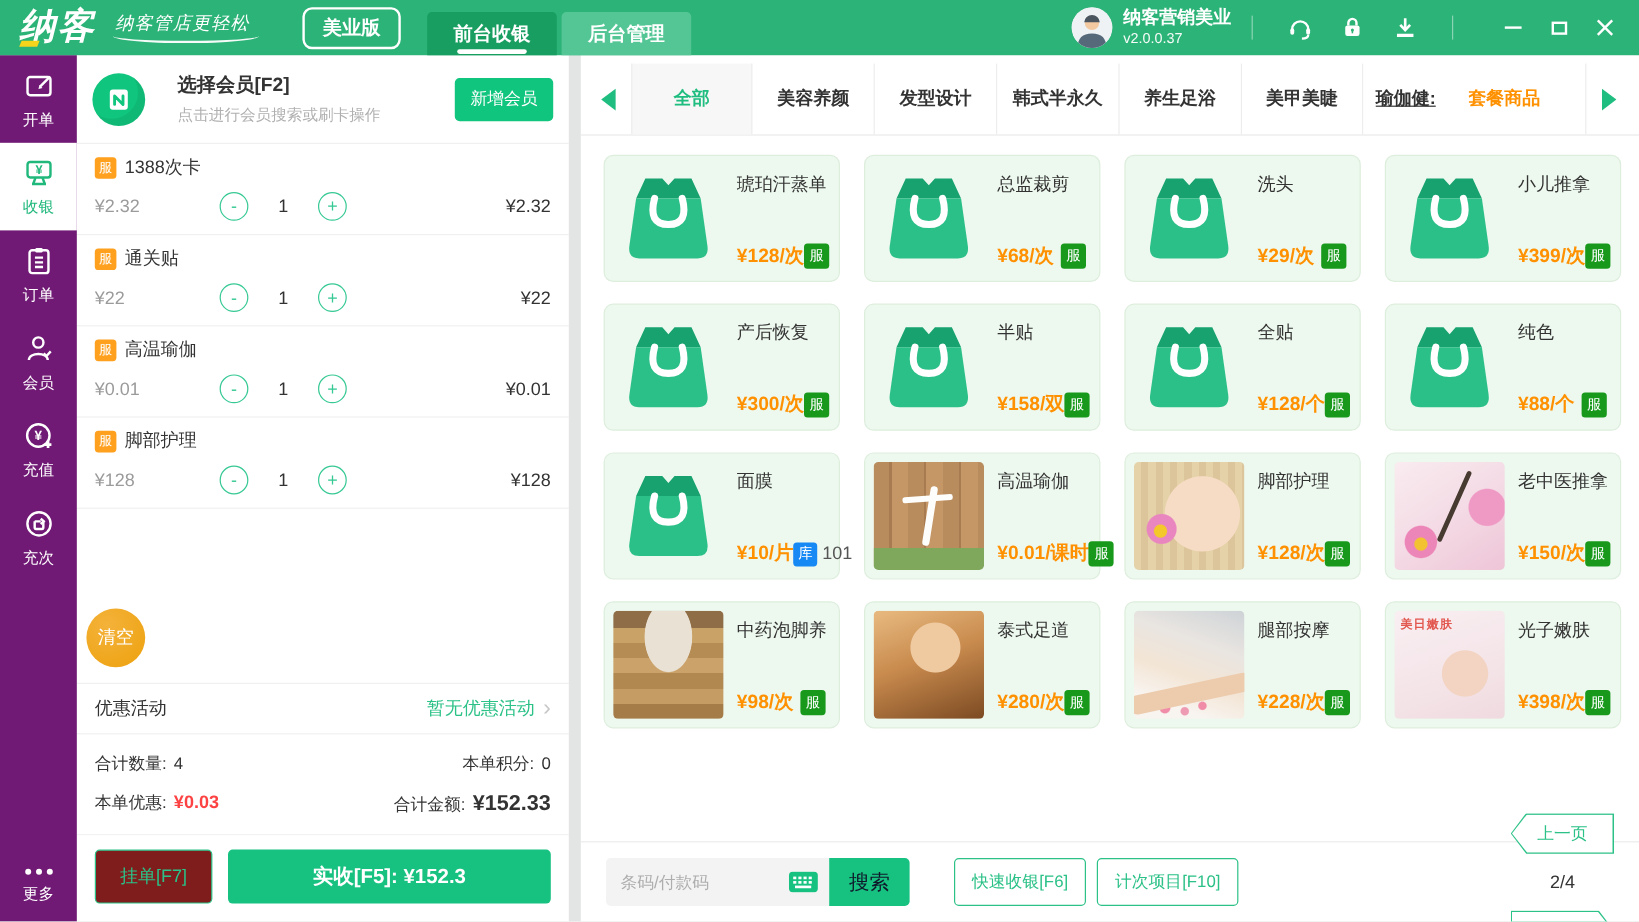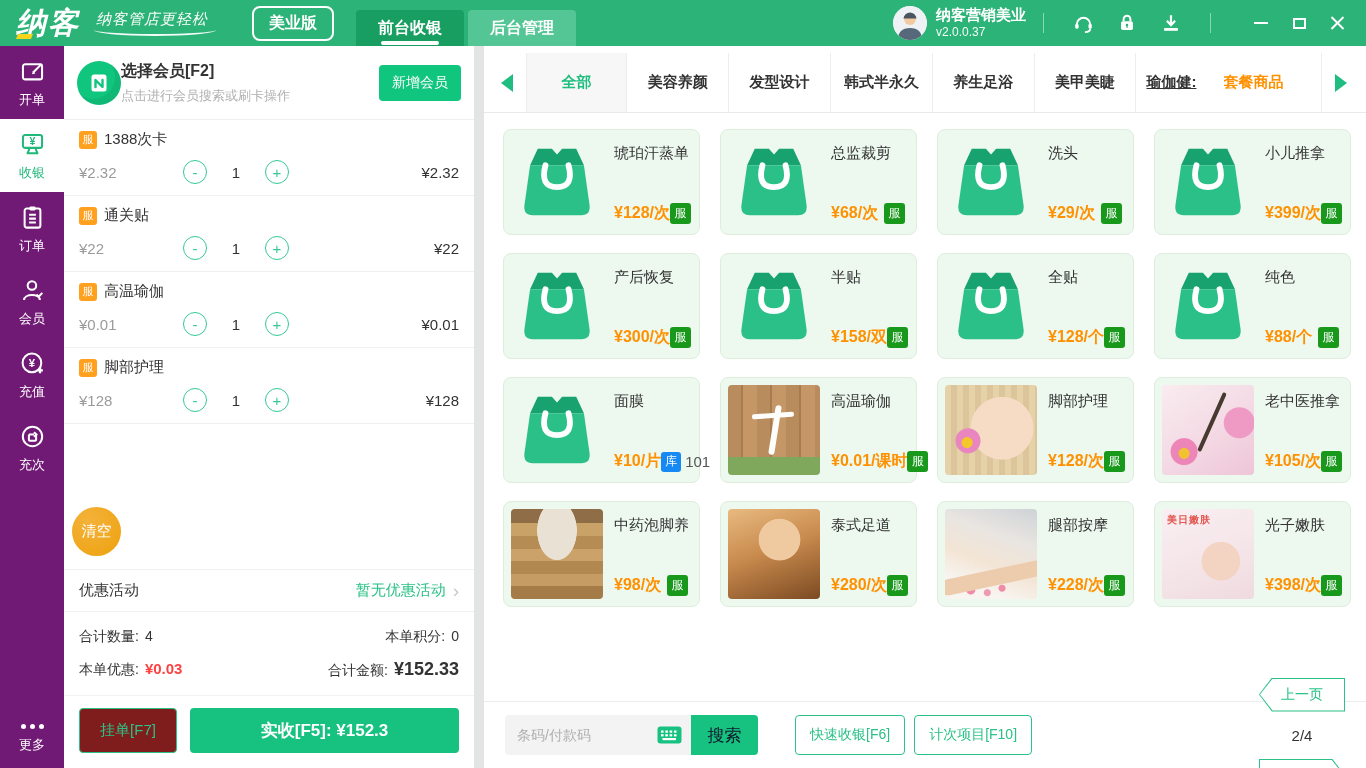--- a/index.html
+++ b/index.html
@@ -39,21 +39,21 @@
   .side-item.active{background:#fff;color:#21b87c;}
   .side-item svg{display:block;}
   .side-more{margin-top:auto;display:flex;flex-direction:column;align-items:center;color:#fff;font-size:13px;padding-bottom:14px;gap:7px;cursor:pointer;}
   .dots{display:flex;gap:4px;}
   .dots i{width:5px;height:5px;border-radius:50%;background:#fff;}
 
   
   .left-panel{position:absolute;top:46px;left:64px;width:410px;bottom:0;background:#fff;display:flex;flex-direction:column;}
   .member-bar{flex:none;height:74px;display:flex;align-items:center;padding:0 13px;border-bottom:1px solid #f0f0f0;cursor:pointer;}
   .member-icon{width:44px;height:44px;border-radius:50%;background:#10c57d;flex:none;display:flex;align-items:center;justify-content:center;box-shadow:inset -6px -6px 0 rgba(0,0,0,.06);}
-  .member-texts{margin-left:0;}
+  .member-texts{margin-left:27px;}
   .member-title{font-size:16px;font-weight:bold;color:#333;}
   .member-sub{font-size:13px;color:#b0b0b0;margin-top:5px;}
   .add-member-btn{margin-left:auto;background:#10c57d;color:#fff;font-size:14px;border-radius:4px;padding:9px 13px;cursor:pointer;}
 
   .cart-item{flex:none;padding:10px 15px 11px;border-bottom:1px solid #f0f0f0;}
   .ci-name-row{display:flex;align-items:center;gap:7px;}
   .ci-badge{width:18px;height:18px;border-radius:3px;background:#ffa01f;color:#fff;font-size:11px;display:flex;align-items:center;justify-content:center;flex:none;}
   .ci-name{font-size:15px;color:#333;}
   .ci-price-row{display:flex;align-items:center;margin-top:11px;}
   .ci-price{color:#9b9b9b;font-size:15px;width:104px;}
@@ -575,21 +575,21 @@
       </div>
     </div>
 
     <div class="card">
       <div class="thumb">
           <div class="photo photo-flower"></div>
         </div>
       <div class="info">
         <div class="pname">老中医推拿</div>
         <div class="bottomrow">
-          <span class="price">¥105/次</span>
+          <span class="price">¥150/次</span>
           <span class="badge-fu">服</span>
         </div>
       </div>
     </div>
 
     <div class="card">
       <div class="thumb">
           <div class="photo photo-bucket"></div>
         </div>
       <div class="info">

